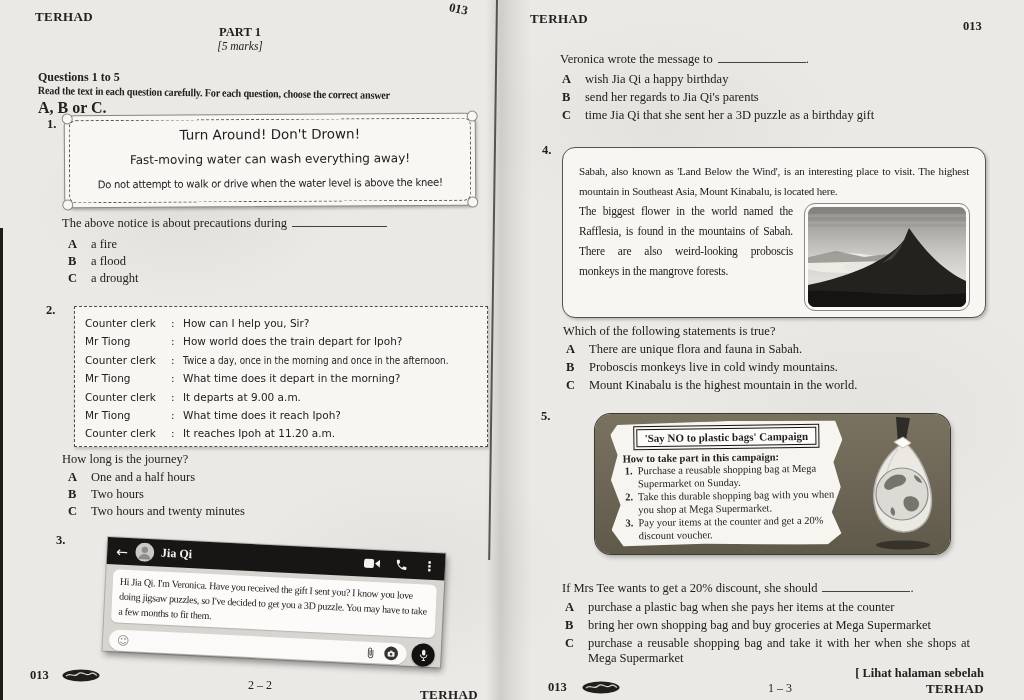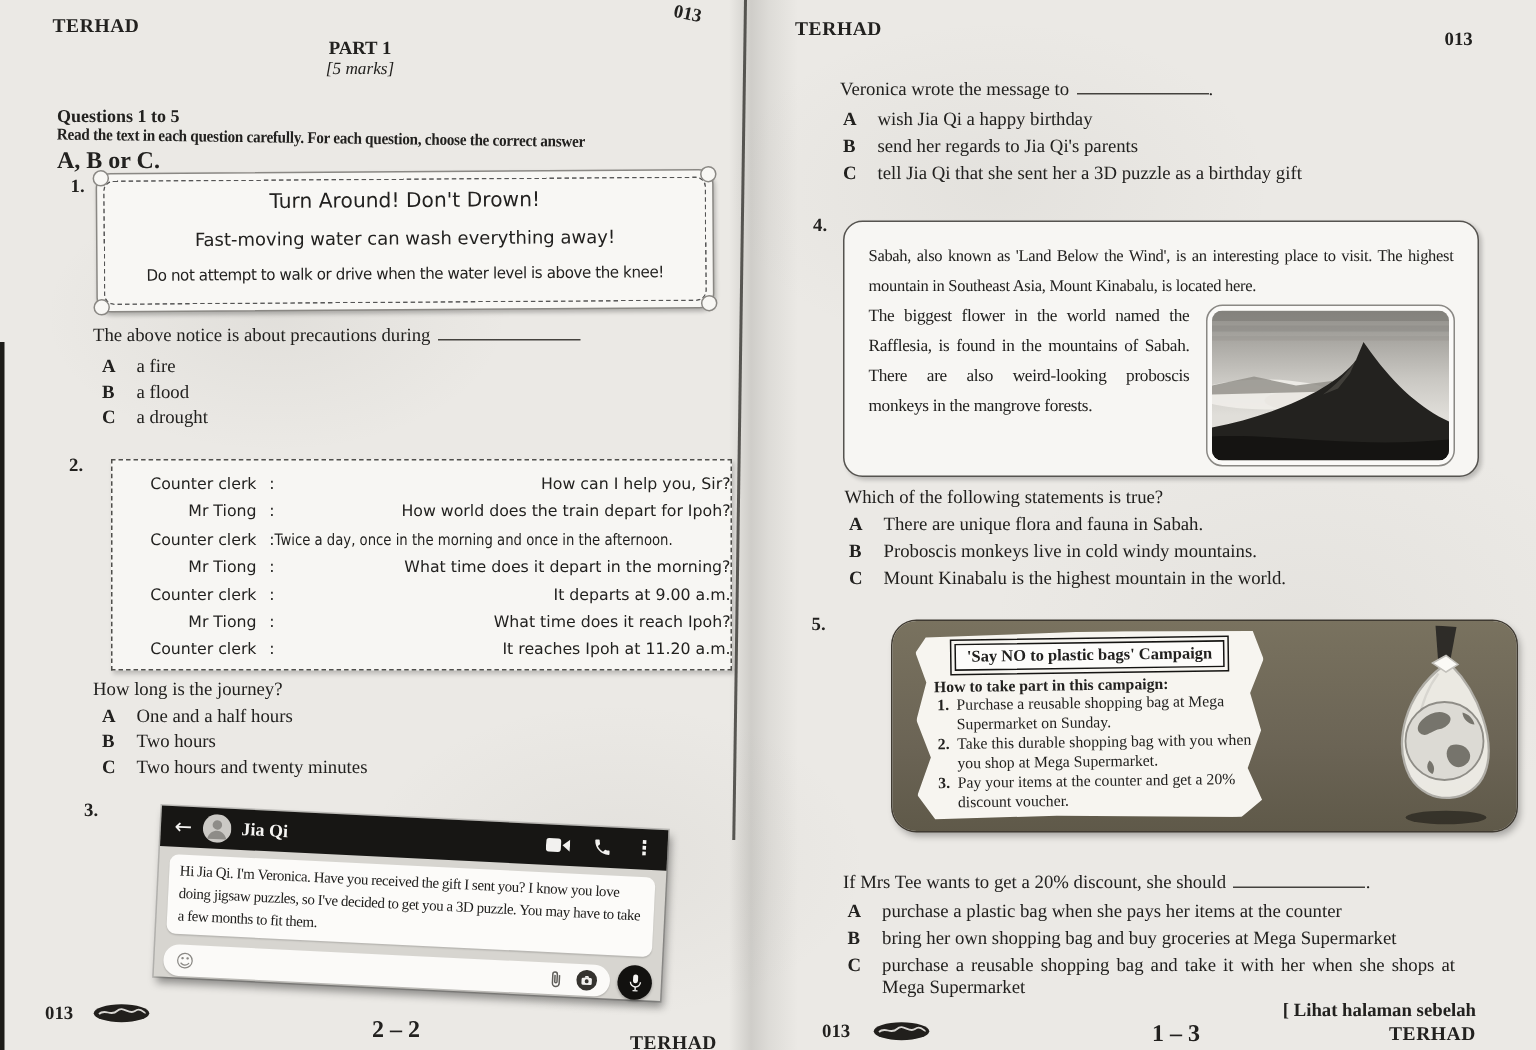--- a/index.html
+++ b/index.html
@@ -30,21 +30,21 @@
   .qtext{font-size:12.5px;}
   
   .notice{background:#f8f7f4;border:1px solid #8a8884;border-radius:10px;
     box-shadow:1px 2px 3px rgba(0,0,0,.25);transform:rotate(-0.4deg);}
   .notice-inner{position:absolute;inset:4px;border:1px dashed #555;border-radius:7px;}
   .curl{position:absolute;width:9px;height:9px;border:1.5px solid #8a8884;border-radius:50%;background:#f8f7f4;}
   .notice .ln{position:absolute;width:100%;text-align:center;font-family:"DejaVu Sans",sans-serif;}
   
   .dlg{background:#f7f6f3;border:1.5px dashed #4f4e4b;box-shadow:1px 2px 3px rgba(0,0,0,.2);
     padding:7px 0 0 10px;box-sizing:border-box;}
-  .dlg-row{display:flex;font-family:"DejaVu Sans",sans-serif;font-size:10.5px;line-height:18.4px;text-align:right;}
+  .dlg-row{display:flex;font-family:"DejaVu Sans",sans-serif;font-size:10.5px;line-height:18.4px;}
   .dlg-row .spk{width:86px;flex:none;}
   .dlg-row .col{width:12px;flex:none;}
   .dlg-row .txt{flex:1;white-space:nowrap;}
   .dlg-row .txt.squeeze{transform:scaleX(.84);transform-origin:left center;}
   
   .chat{background:#d7d5d0;transform:rotate(2.8deg);transform-origin:top left;
     box-shadow:2px 4px 6px rgba(0,0,0,.4),0 0 0 1px rgba(0,0,0,.18);}
   .chat-header{height:27px;background:#171614;display:flex;align-items:center;gap:7px;
     padding:0 9px;color:#f5f4f2;}
   .chat-back{font-family:"DejaVu Sans",sans-serif;font-size:14px;line-height:1;}
@@ -73,21 +73,21 @@
     box-shadow:0 0 0 1px #3f3a32,2px 3px 5px rgba(0,0,0,.3);}
   .torn{position:absolute;left:16px;top:7px;width:232px;height:125px;background:#f7f5f0;
     transform:rotate(-0.8deg);
     clip-path:polygon(3% 2%,50% 0%,97% 1%,100% 16%,96% 34%,99% 54%,95% 74%,99% 91%,93% 100%,40% 98%,5% 99%,0% 86%,4% 66%,0% 46%,3% 26%,0% 10%);}
   .camp-title{margin:7px auto 4px;width:max-content;max-width:208px;border:1px solid #151412;outline:1px solid #151412;
     outline-offset:2px;background:#fdfcfa;padding:2px 7px;font-weight:bold;font-size:11px;white-space:nowrap;}
   .camp-sub{font-weight:bold;font-size:10.5px;margin:6px 0 1px 12px;}
   .camp-step{display:flex;gap:5px;font-size:10.5px;line-height:12.5px;margin:0 8px 1px 14px;}
   .camp-step .n{font-weight:bold;flex:none;}
   .footer-code{font-weight:bold;font-size:12.5px;}
-  .pagenum{font-size:16px;font-weight:bold;}
+  .pagenum{font-size:12px;font-weight:normal;}
 </style>
 </head>
 <body>
 
 <div class="canvas">
 
   <div class="page left">
 
     <div class="abs b" style="left:35px;top:9px;font-size:13px;letter-spacing:.4px;">TERHAD</div>
     <div class="abs b" style="left:449px;top:2px;font-size:12.5px;transform:rotate(12deg);">013</div>
@@ -243,21 +243,21 @@
     <div class="abs opt" style="left:50px;top:72px;">
       <span class="optlabel">A</span>
       <span>wish Jia Qi a happy birthday</span>
       </div>
     <div class="abs opt" style="left:50px;top:90px;">
       <span class="optlabel">B</span>
       <span>send her regards to Jia Qi's parents</span>
       </div>
     <div class="abs opt" style="left:50px;top:108px;">
       <span class="optlabel">C</span>
-      <span>tell Jia Qi that she sent her a 3D puzzle as a birthday gift</span>
+      <span>time Jia Qi that she sent her a 3D puzzle as a birthday gift</span>
       </div>
 
     <div class="abs b" style="left:30px;top:143px;font-size:12.5px;">4.</div>
     <div class="abs qtext" style="left:51px;top:324px;">Which of the following statements is true?</div>
     <div class="abs q4box" style="left:50px;top:147px;width:424px;height:171px;">
       <div class="p1">Sabah, also known as 'Land Below the Wind', is an interesting place to visit. The highest mountain in Southeast Asia, Mount Kinabalu, is located here.</div>
       <div class="p2">
         <span class="q4img">
           <svg width="158" height="100" viewBox="0 0 158 100">
             <defs>
@@ -288,21 +288,21 @@
     <div class="abs opt" style="left:54px;top:360px;">
       <span class="optlabel">B</span>
       <span>Proboscis monkeys live in cold windy mountains.</span>
       </div>
     <div class="abs opt" style="left:54px;top:378px;">
       <span class="optlabel">C</span>
       <span>Mount Kinabalu is the highest mountain in the world.</span>
       </div>
 
     <div class="abs b" style="left:29px;top:409px;font-size:12.5px;">5.</div>
-    <div class="abs campaign" style="left:83px;top:414px;width:416px;height:140px;">
+    <div class="abs campaign" style="left:83px;top:414px;width:355px;height:140px;">
       <div class="torn">
         <div class="camp-title">'Say NO to plastic bags' Campaign</div>
         <div class="camp-sub">How to take part in this campaign:</div>
         <div class="camp-step">
           <span class="n">1.</span>
           <span>Purchase a reusable shopping bag at Mega Supermarket on Sunday.</span>
           </div>
         <div class="camp-step">
           <span class="n">2.</span>
           <span>Take this durable shopping bag with you when you shop at Mega Supermarket.</span>

